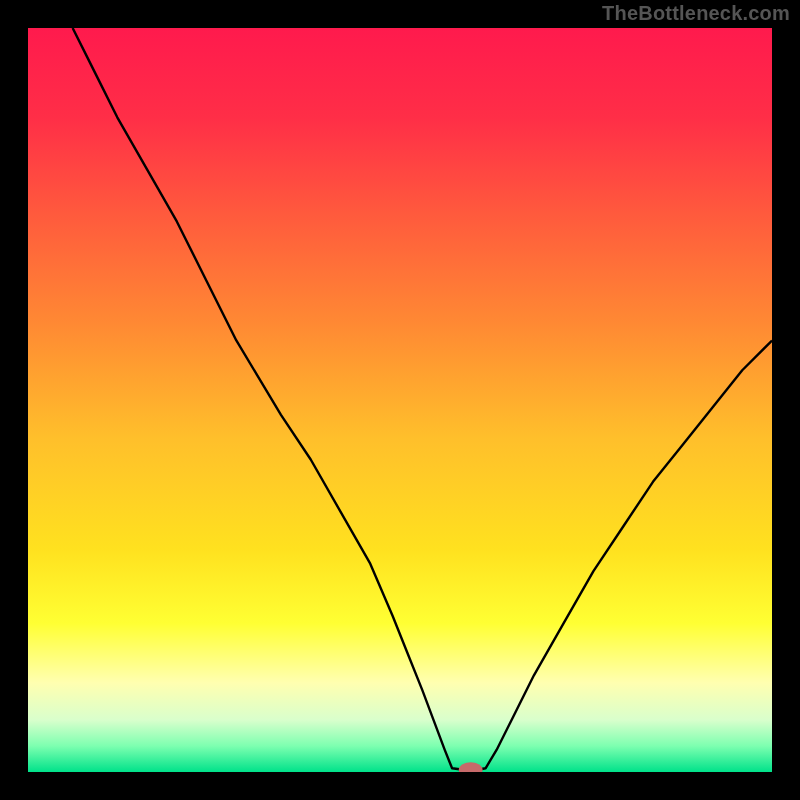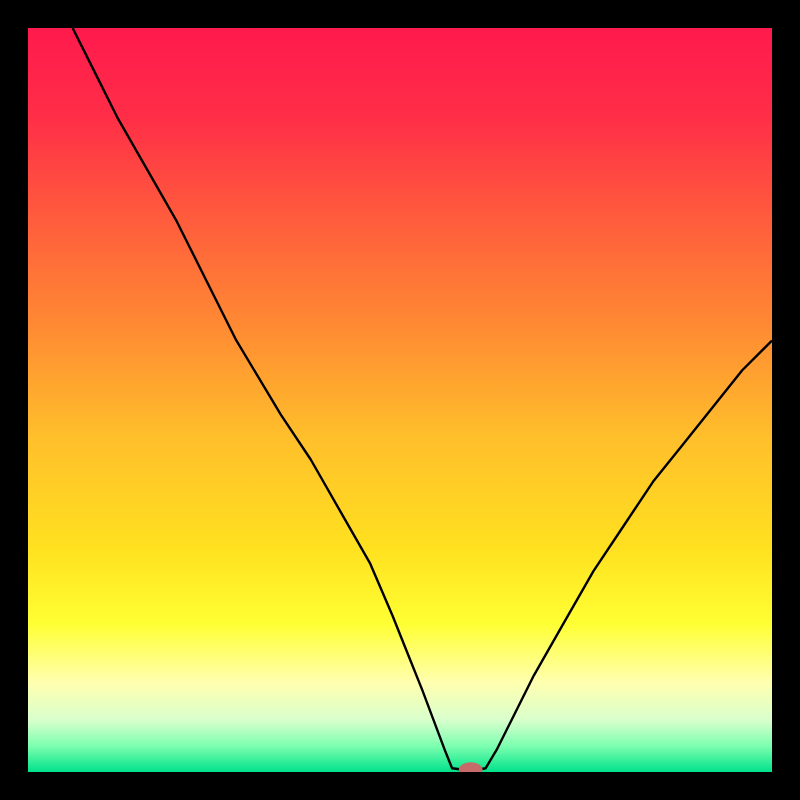--- a/index.html
+++ b/index.html
@@ -35,20 +35,21 @@
   .plot svg {
     display: block;
     width: 744px;
     height: 744px;
   }
 </style>
 </head>
 <body>
 
 <div class="frame">
+  <div class="watermark">TheBottleneck.com</div>
 
   <div class="plot">
     <svg id="chart-svg" viewBox="0 0 100 100" preserveAspectRatio="none">
       <defs>
         <linearGradient id="bg-grad" x1="0" y1="0" x2="0" y2="1">
             <stop offset="0.00%" stop-color="#ff1a4d"></stop>
             <stop offset="12.00%" stop-color="#ff2e47"></stop>
             <stop offset="25.00%" stop-color="#ff5a3d"></stop>
             <stop offset="40.00%" stop-color="#ff8a33"></stop>
             <stop offset="55.00%" stop-color="#ffbf2b"></stop>

